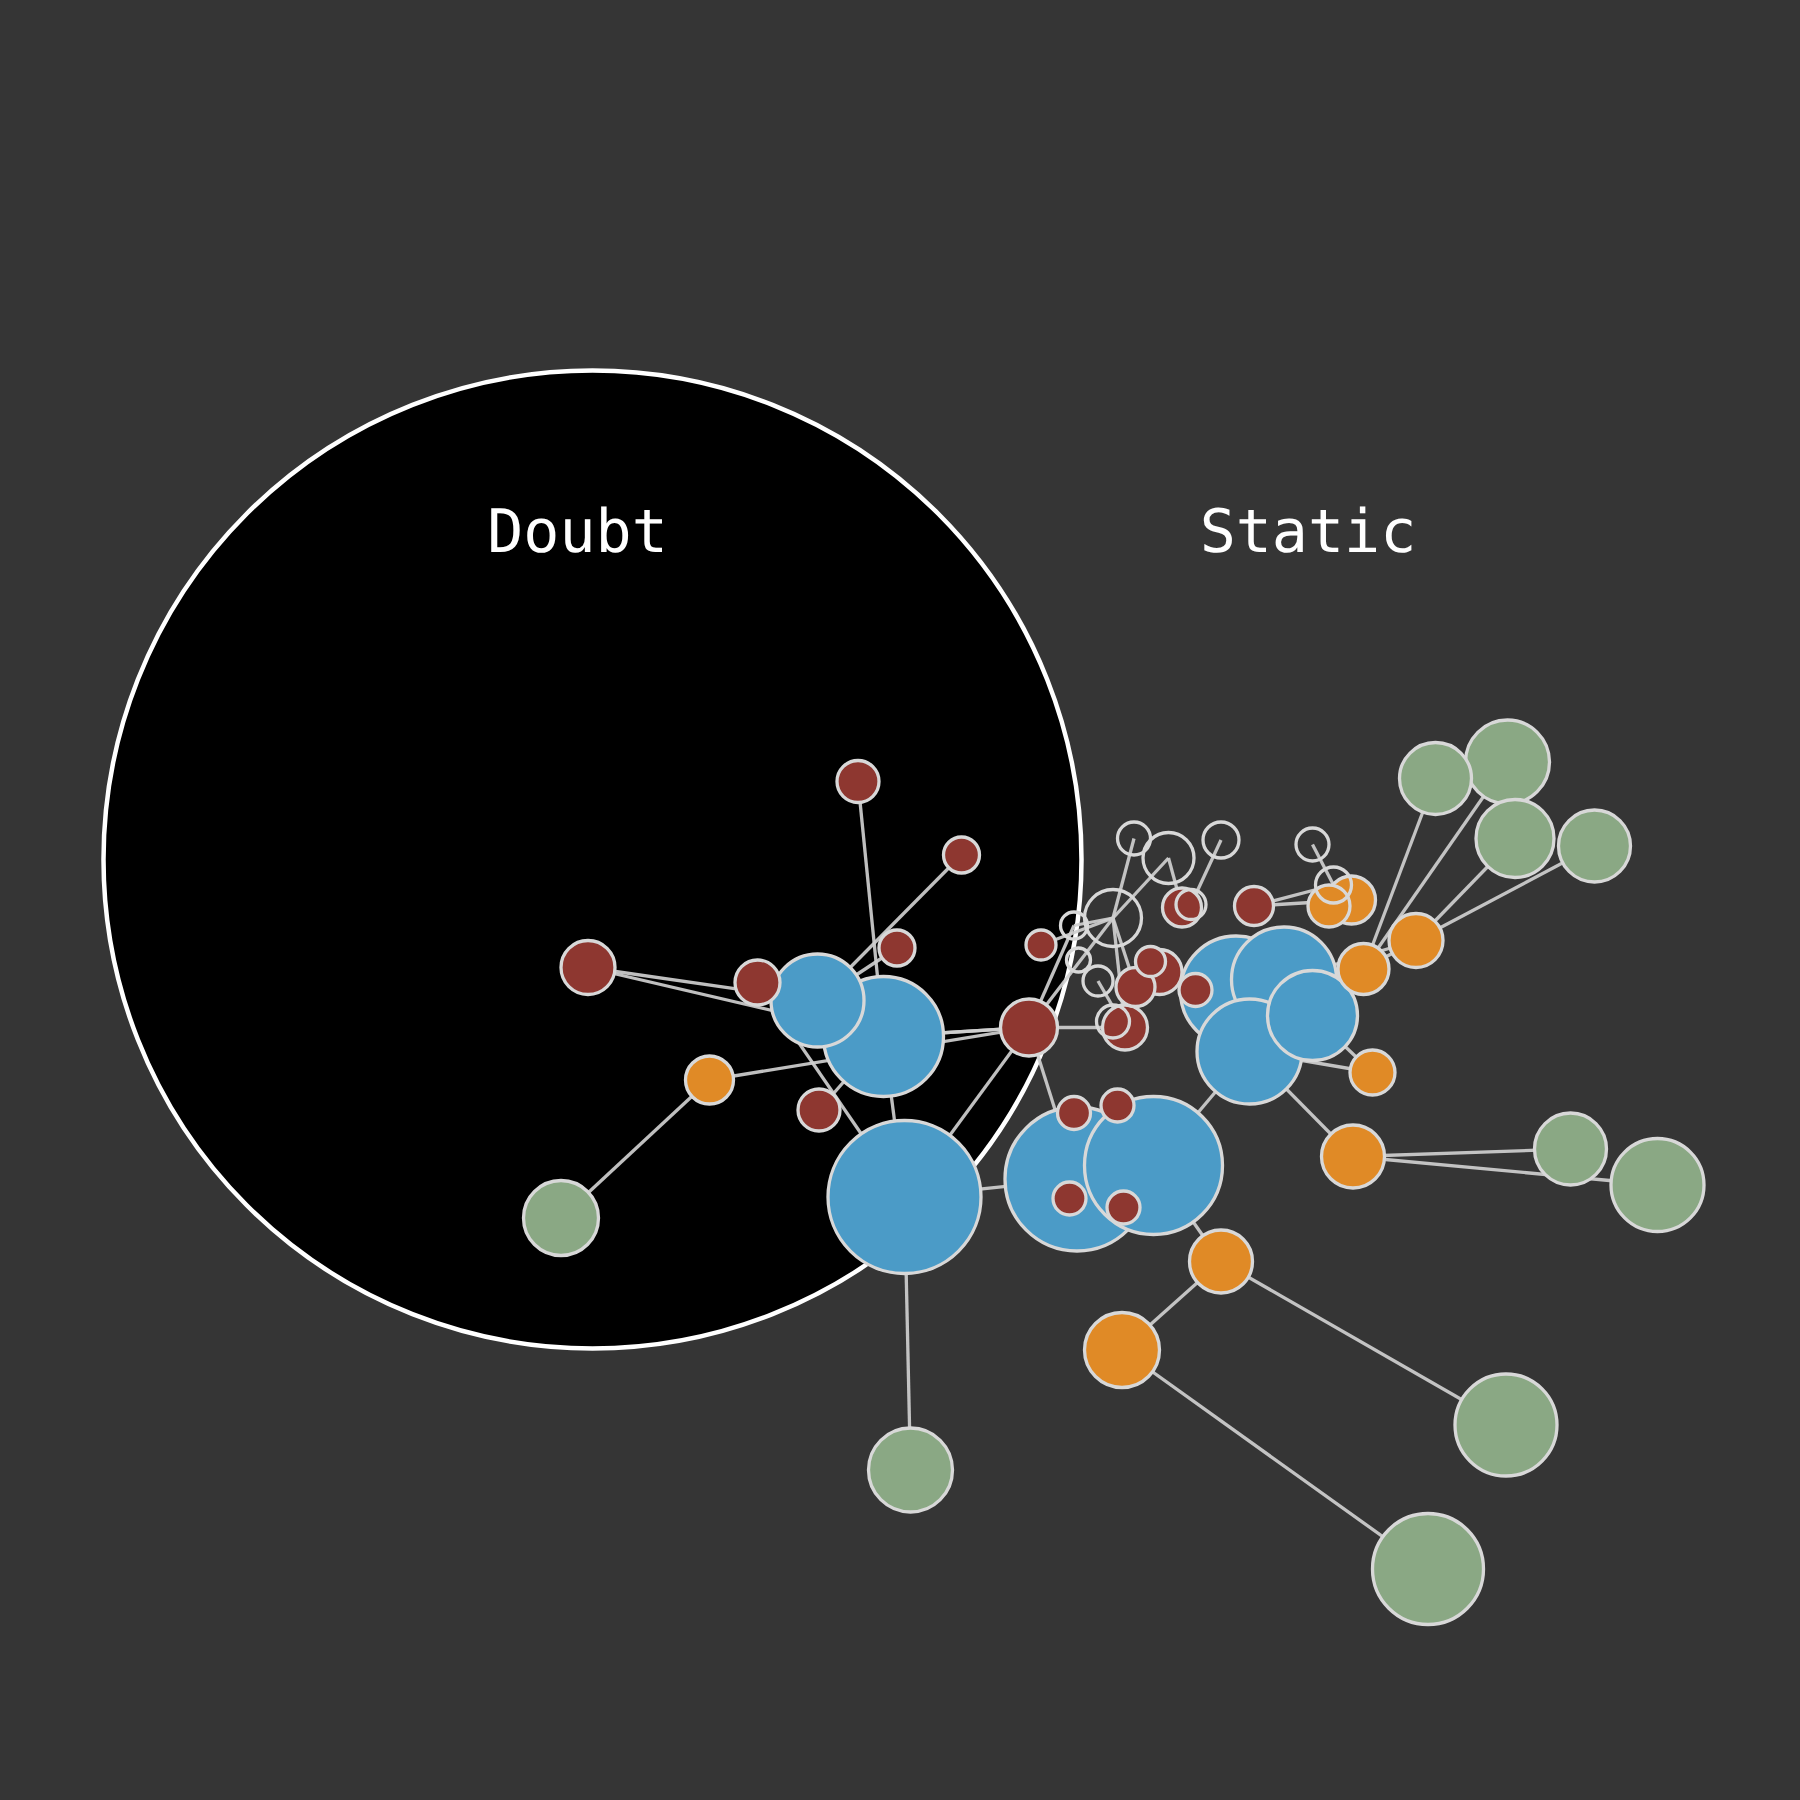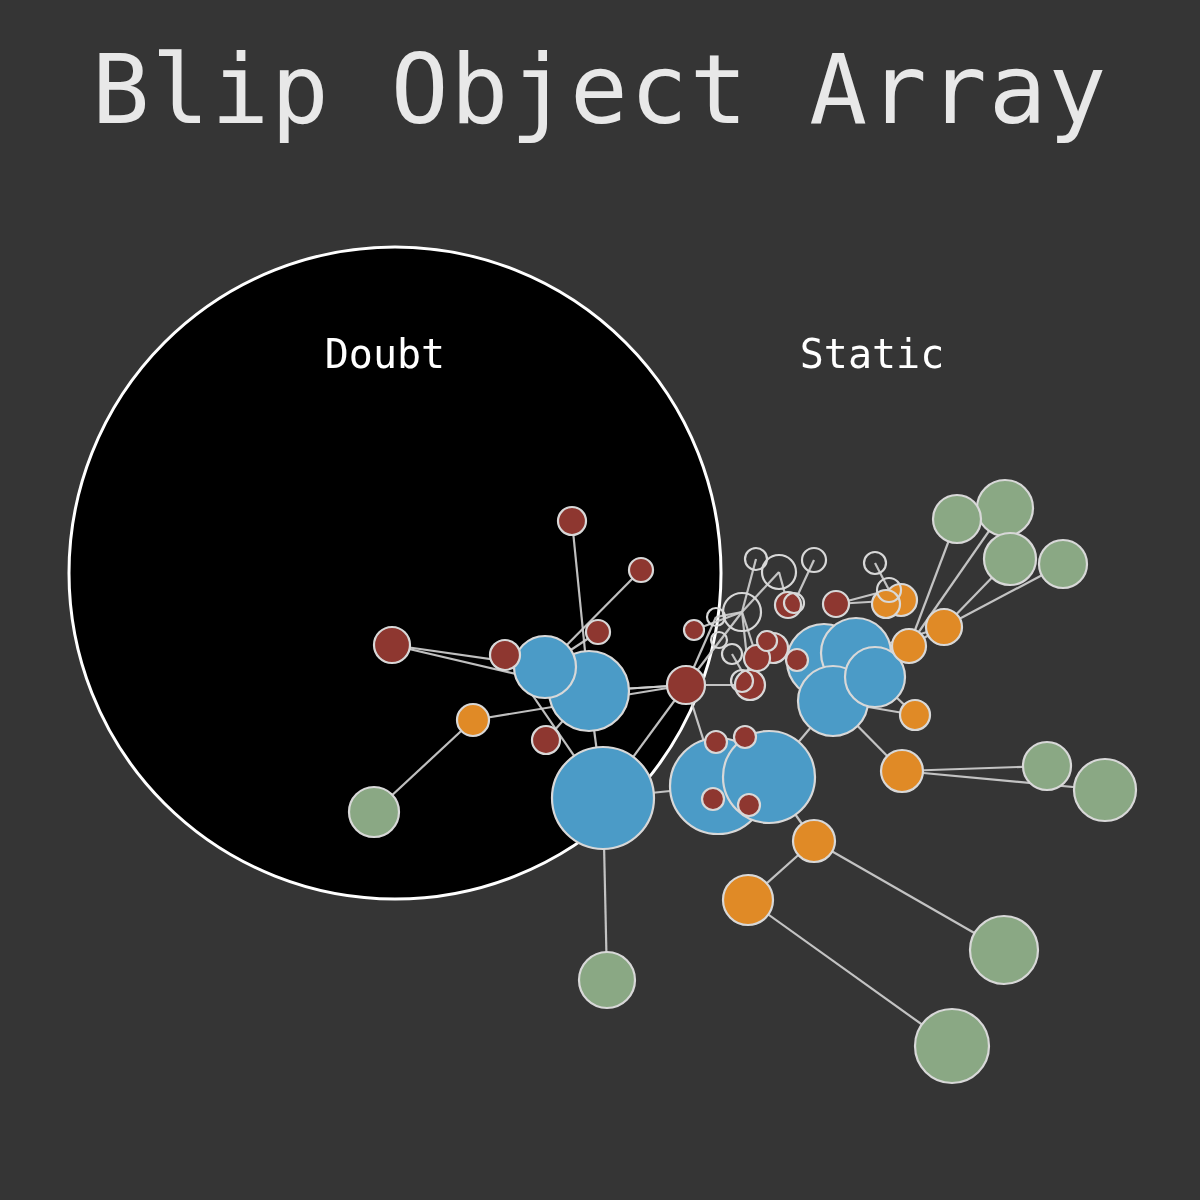--- a/index.html
+++ b/index.html
@@ -46,21 +46,20 @@
     font-size: 40px;
     text-anchor: middle;
     dominant-baseline: middle;
   }
 </style>
 </head>
 <body>
 
 <div id="stage">
 
-  <div id="title">Blip Object Array</div>
 
   <svg id="canvas" width="1200" height="1200" viewBox="0 0 1200 1200">
     <g id="regions-layer">
         <circle cx="395" cy="573" r="326" fill="#000000" stroke="#ffffff" stroke-width="3"></circle>
       </g>
     <g id="edges-layer">
         <line x1="392" y1="645" x2="589" y2="691" stroke="#cfcfcf" stroke-width="2.2" stroke-opacity="0.92"></line>
         <line x1="473" y1="720" x2="374" y2="812" stroke="#cfcfcf" stroke-width="2.2" stroke-opacity="0.92"></line>
         <line x1="473" y1="720" x2="686" y2="685" stroke="#cfcfcf" stroke-width="2.2" stroke-opacity="0.92"></line>
         <line x1="505" y1="655" x2="545" y2="667" stroke="#cfcfcf" stroke-width="2.2" stroke-opacity="0.92"></line>

